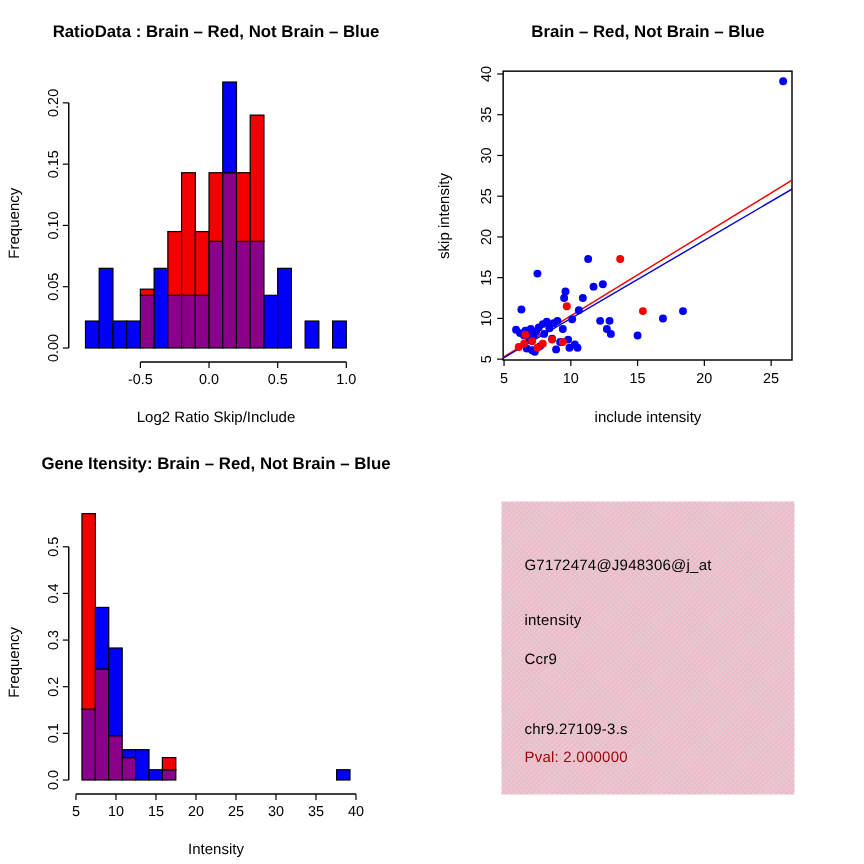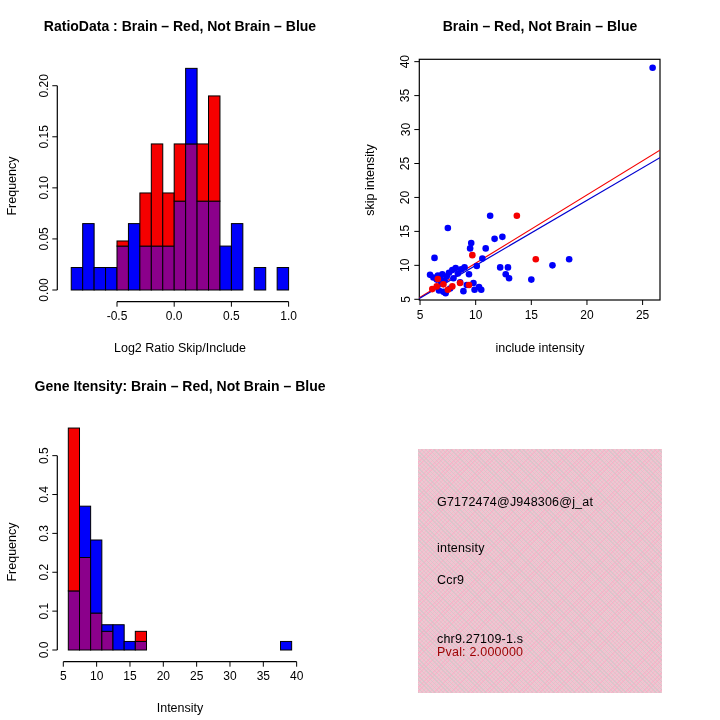--- a/index.html
+++ b/index.html
@@ -4,21 +4,21 @@
 <style>
   html,body{margin:0;padding:0;background:#ffffff;}
   .page{position:relative;width:720px;height:720px;background:#ffffff;overflow:hidden;
         font-family:"Liberation Sans", sans-serif;}
   svg{position:absolute;left:0;top:0;}
   svg text{font-family:"Liberation Sans", sans-serif;fill:#000;}
   .infobox{position:absolute;left:418px;top:418px;width:244px;height:244px;
     background-color:#eec6d1;
     background-image:
       repeating-linear-gradient(45deg, rgba(200,200,200,0.55) 0 1px, transparent 1px 3px),
-      repeating-linear-gradient(135deg, rgba(255,170,197,0.6) 0 1px, transparent 1px 3px); margin-top: 31px;}
+      repeating-linear-gradient(135deg, rgba(255,170,197,0.6) 0 1px, transparent 1px 3px);}
   .infoline{position:absolute;left:19px;font-size:12.5px;letter-spacing:0.2px;white-space:nowrap;}
 </style>
 </head>
 <body>
 
 <div class="page">
   <svg id="plots" width="720" height="720" viewBox="0 0 720 720">
       <g>
         <rect x="71.23999999999998" y="267.5292" width="11.439999999999998" height="22.470799999999997" fill="#0000FA" stroke="#000" stroke-width="1"></rect>
         <rect x="82.67999999999998" y="223.60899999999998" width="11.440000000000012" height="66.39100000000002" fill="#0000FA" stroke="#000" stroke-width="1"></rect>
@@ -212,16 +212,16 @@
       <text x="44.3" y="455.65" text-anchor="middle" font-size="12" font-weight="normal" transform="rotate(-90 44.3 455.65)" dy="0.35em">0.5</text>
       <text x="180" y="391" text-anchor="middle" font-size="14" font-weight="bold">Gene Itensity: Brain – Red, Not Brain – Blue</text>
       <text x="180" y="712" text-anchor="middle" font-size="12.5" font-weight="normal">Intensity</text>
       <text x="16" y="552" text-anchor="middle" font-size="12.5" font-weight="normal" transform="rotate(-90 16 552)">Frequency</text>
     </svg>
 
   <div class="infobox">
     <span class="infoline" style="top: 46px; color: rgb(0, 0, 0);">G7172474@J948306@j_at</span>
     <span class="infoline" style="top: 92px; color: rgb(0, 0, 0);">intensity</span>
     <span class="infoline" style="top: 124px; color: rgb(0, 0, 0);">Ccr9</span>
-    <span class="infoline" style="top: 183px; color: rgb(0, 0, 0);">chr9.27109-1.s</span>
-    <span class="infoline" style="top: 196px; color: rgb(155, 0, 0);">Pval: 2.000000</span>
+    <span class="infoline" style="top: 183px; color: rgb(0, 0, 0);">chr9.27109-3.s</span>
+    <span class="infoline" style="top: 206px; color: rgb(155, 0, 0);">Pval: 2.000000</span>
   </div>
 </div>
 
 </body></html>

